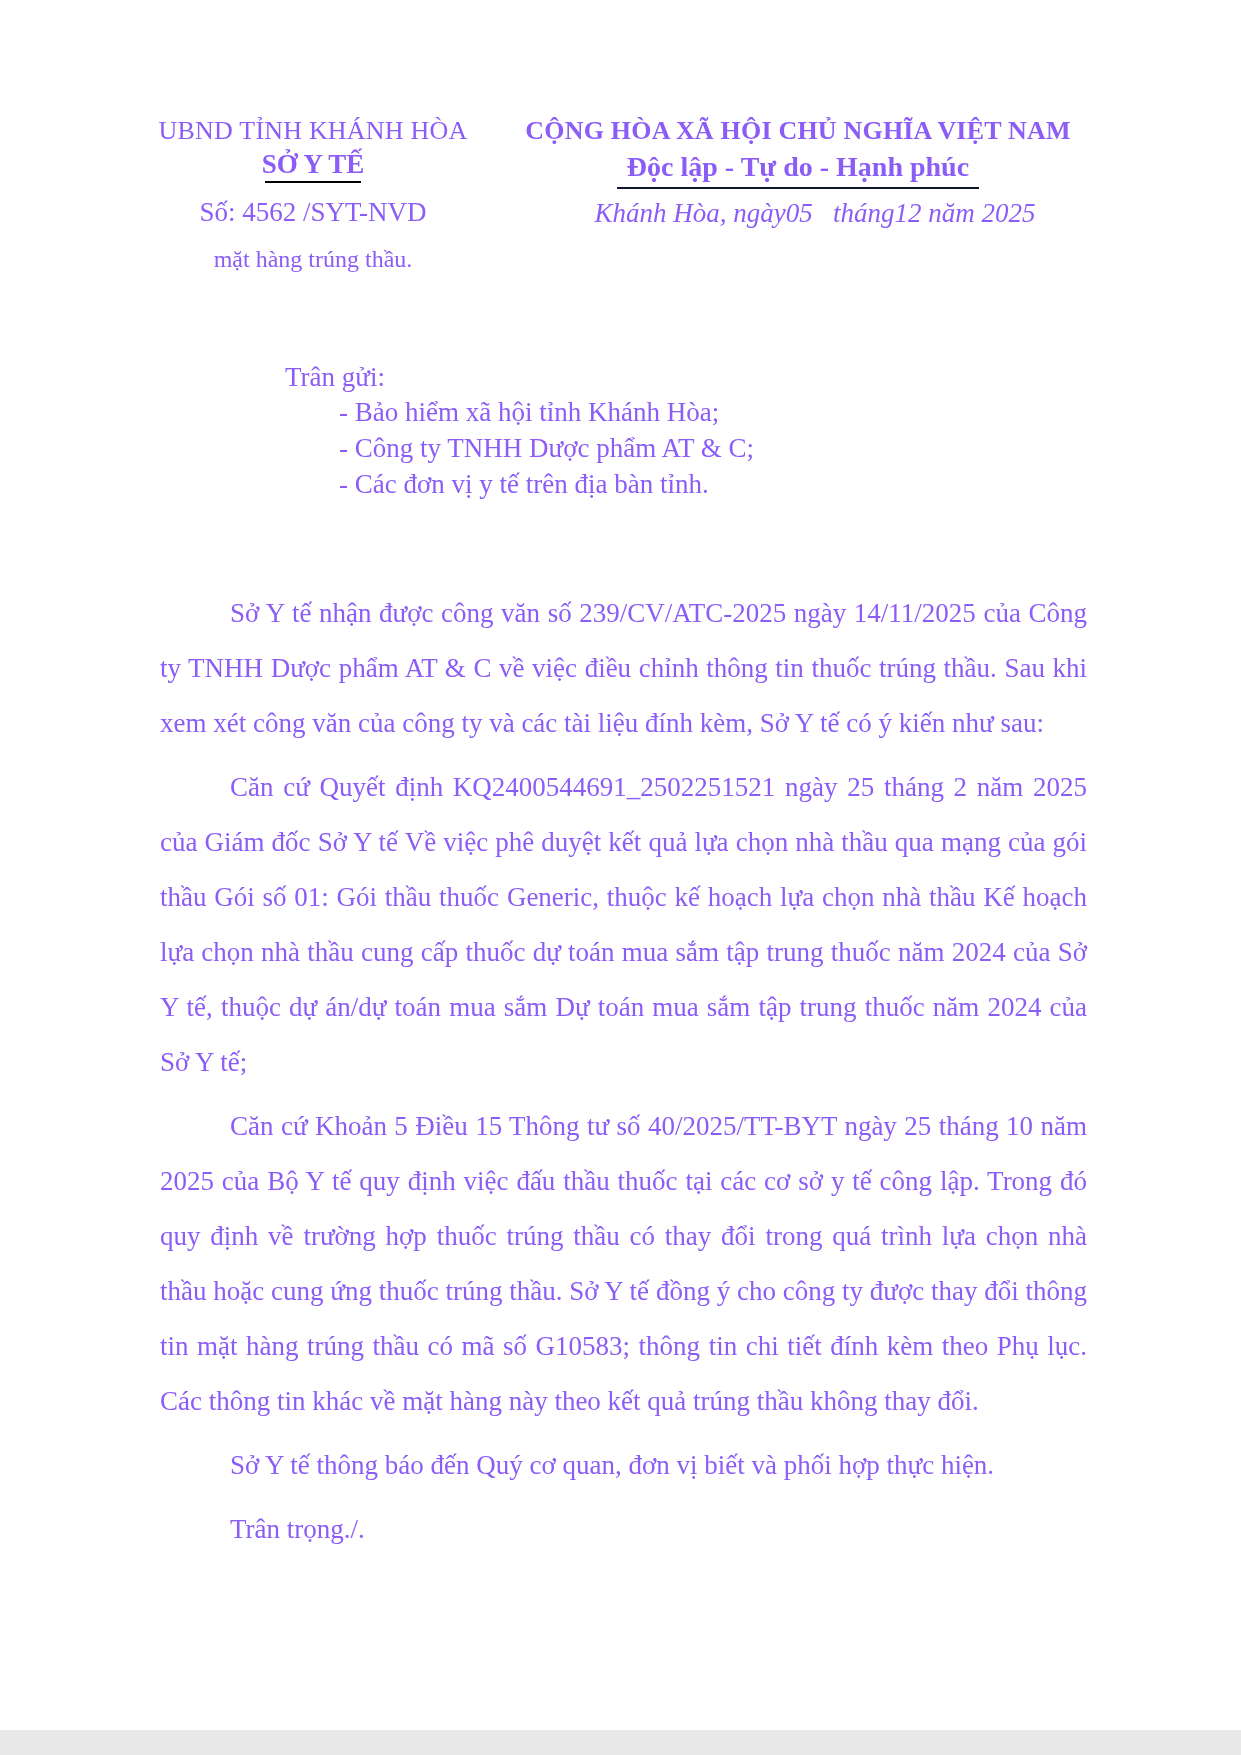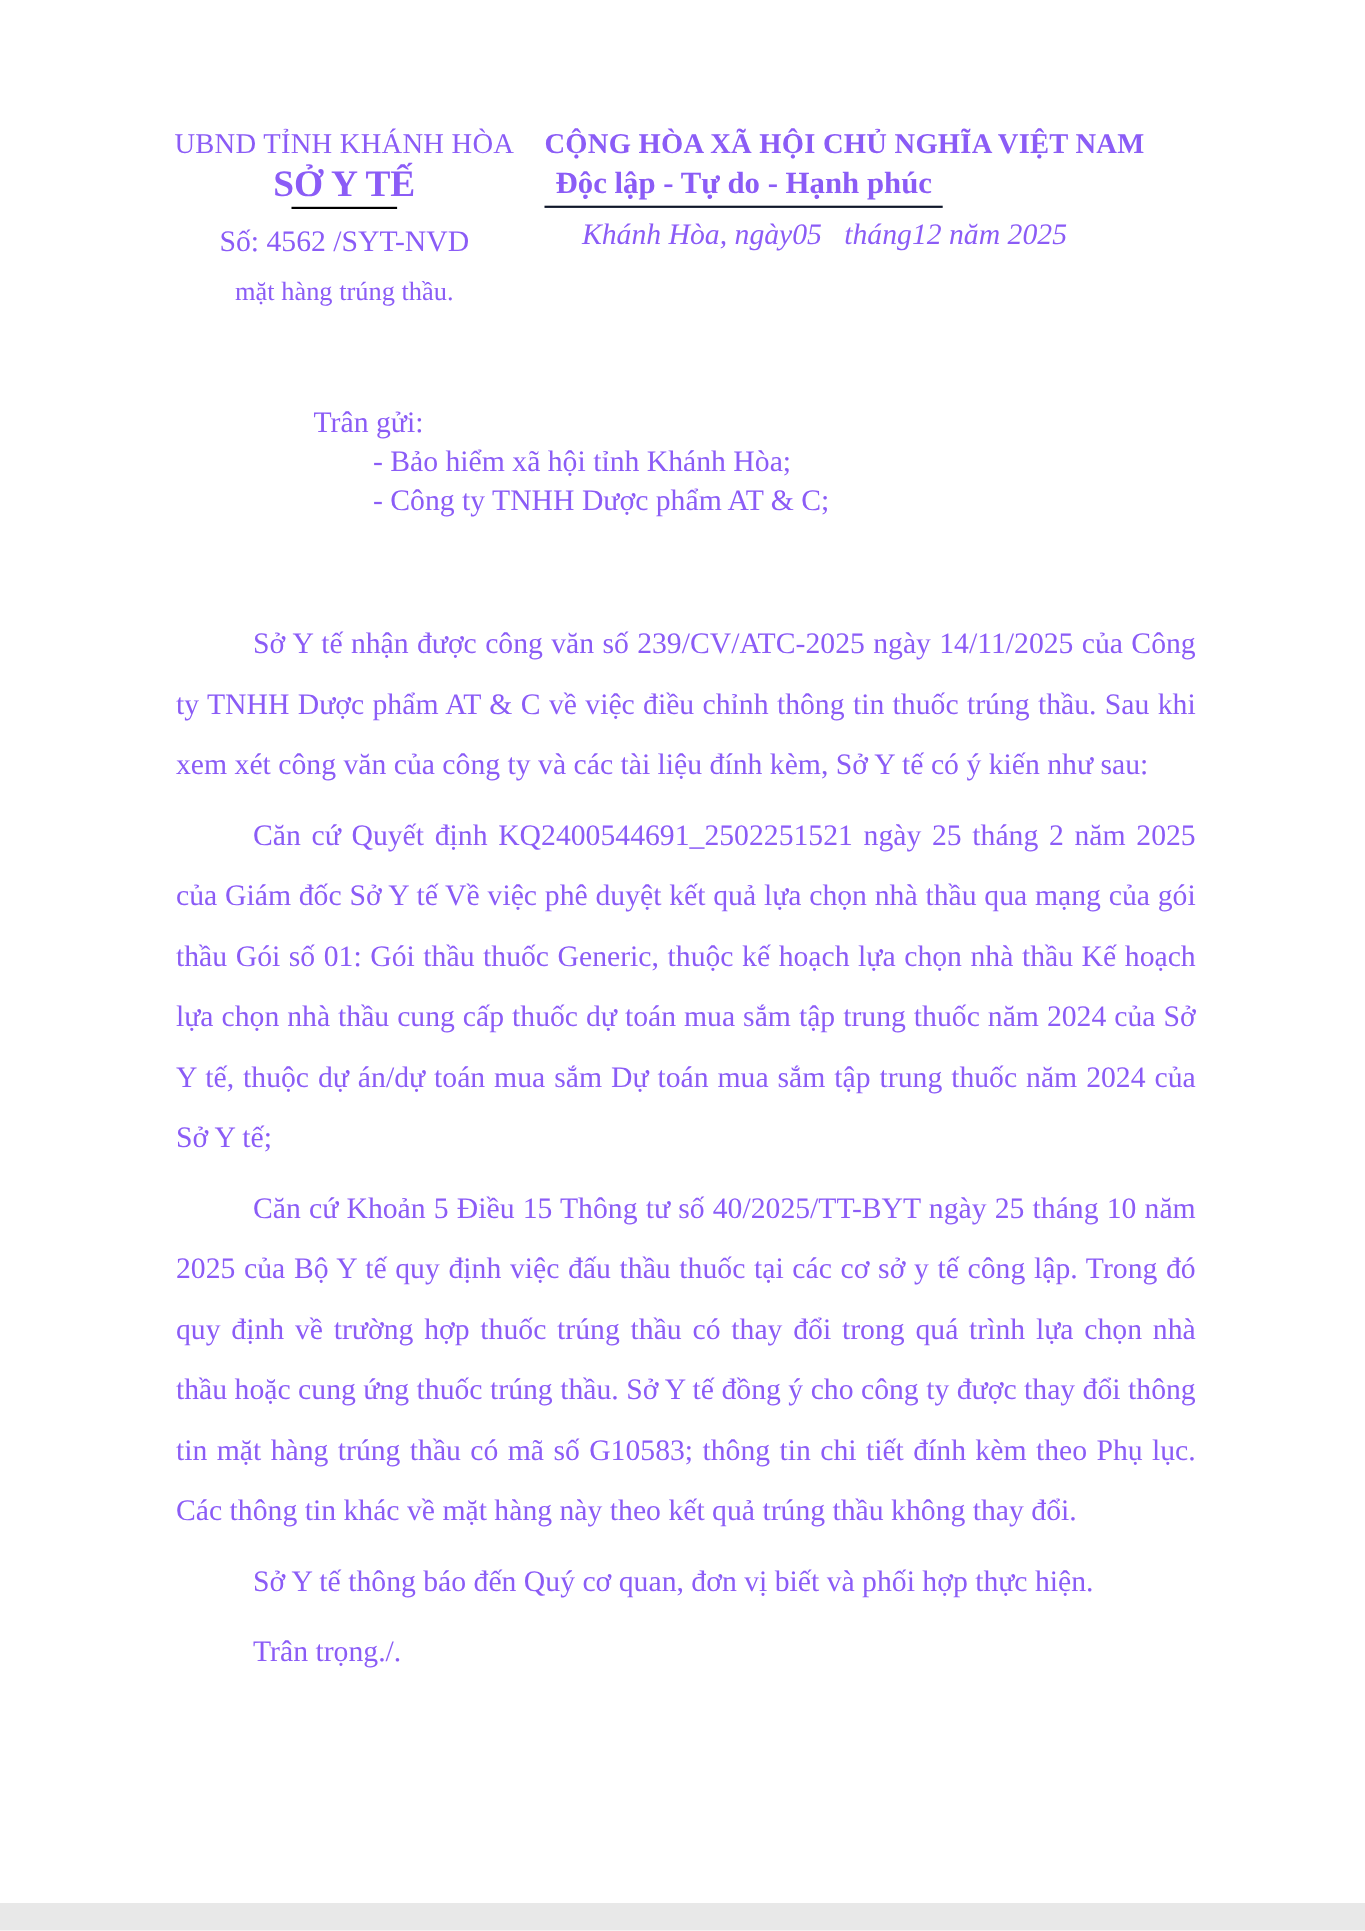--- a/index.html
+++ b/index.html
@@ -13,23 +13,23 @@
     overflow:hidden;
     position:relative;
   }
   
   .header {
     display:flex;
     justify-content:space-between;
     padding:116px 140px 0 158px;
   }
   .header-left  { width:310px; text-align:center; flex:none; }
-  .header-right { width:606px; text-align:left; flex:none; }
+  .header-right { width:606px; text-align:center; flex:none; }
   .org-name  { font-size:26px; letter-spacing:0.2px; }
-  .dept-name { font-size:34px; font-weight:bold; margin-top:3px; }
+  .dept-name { font-size:27px; font-weight:bold; margin-top:3px; }
   .dept-rule { width:96px; border-bottom:2px solid #000; margin:1px auto 0; }
   .doc-number { font-size:27px; margin-top:14px; white-space:pre-wrap; }
   .subject    { font-size:24px; margin-top:16px; line-height:1.32; }
   .national-title { font-size:26px; font-weight:bold; letter-spacing:0.2px; }
   .motto {
     display:inline-block;
     font-size:28px; font-weight:bold;
     border-bottom:2px solid #0f172a;
     padding:0 10px 4px;
     margin-top:5px;
@@ -81,20 +81,21 @@
       <div class="date-line">Khánh Hòa, ngày05   tháng12 năm 2025</div>
     </div>
 
   </div>
 
   <div class="recipients">
     <div>Trân gửi:</div>
     <div class="recipient-items">
       <div>- Bảo hiểm xã hội tỉnh Khánh Hòa;</div>
       <div>- Công ty TNHH Dược phẩm AT &amp; C;</div>
+      <div>- Các đơn vị y tế trên địa bàn tỉnh.</div>
     </div>
   </div>
 
   <div class="body-text">
     <p>Sở Y tế nhận được công văn số 239/CV/ATC-2025 ngày 14/11/2025 của Công ty TNHH Dược phẩm AT &amp; C về việc điều chỉnh thông tin thuốc trúng thầu. Sau khi xem xét công văn của công ty và các tài liệu đính kèm, Sở Y tế có ý kiến như sau:</p>
     <p>Căn cứ Quyết định KQ2400544691_2502251521 ngày 25 tháng 2 năm 2025 của Giám đốc Sở Y tế Về việc phê duyệt kết quả lựa chọn nhà thầu qua mạng của gói thầu Gói số 01: Gói thầu thuốc Generic, thuộc kế hoạch lựa chọn nhà thầu Kế hoạch lựa chọn nhà thầu cung cấp thuốc dự toán mua sắm tập trung thuốc năm 2024 của Sở Y tế, thuộc dự án/dự toán mua sắm Dự toán mua sắm tập trung thuốc năm 2024 của Sở Y tế;</p>
     <p>Căn cứ Khoản 5 Điều 15 Thông tư số 40/2025/TT-BYT ngày 25 tháng 10 năm 2025 của Bộ Y tế quy định việc đấu thầu thuốc tại các cơ sở y tế công lập. Trong đó quy định về trường hợp thuốc trúng thầu có thay đổi trong quá trình lựa chọn nhà thầu hoặc cung ứng thuốc trúng thầu. Sở Y tế đồng ý cho công ty được thay đổi thông tin mặt hàng trúng thầu có mã số G10583; thông tin chi tiết đính kèm theo Phụ lục. Các thông tin khác về mặt hàng này theo kết quả trúng thầu không thay đổi.</p>
     <p class="closing">Sở Y tế thông báo đến Quý cơ quan, đơn vị biết và phối hợp thực hiện.</p>
     <p class="closing">Trân trọng./.</p>
   </div>

